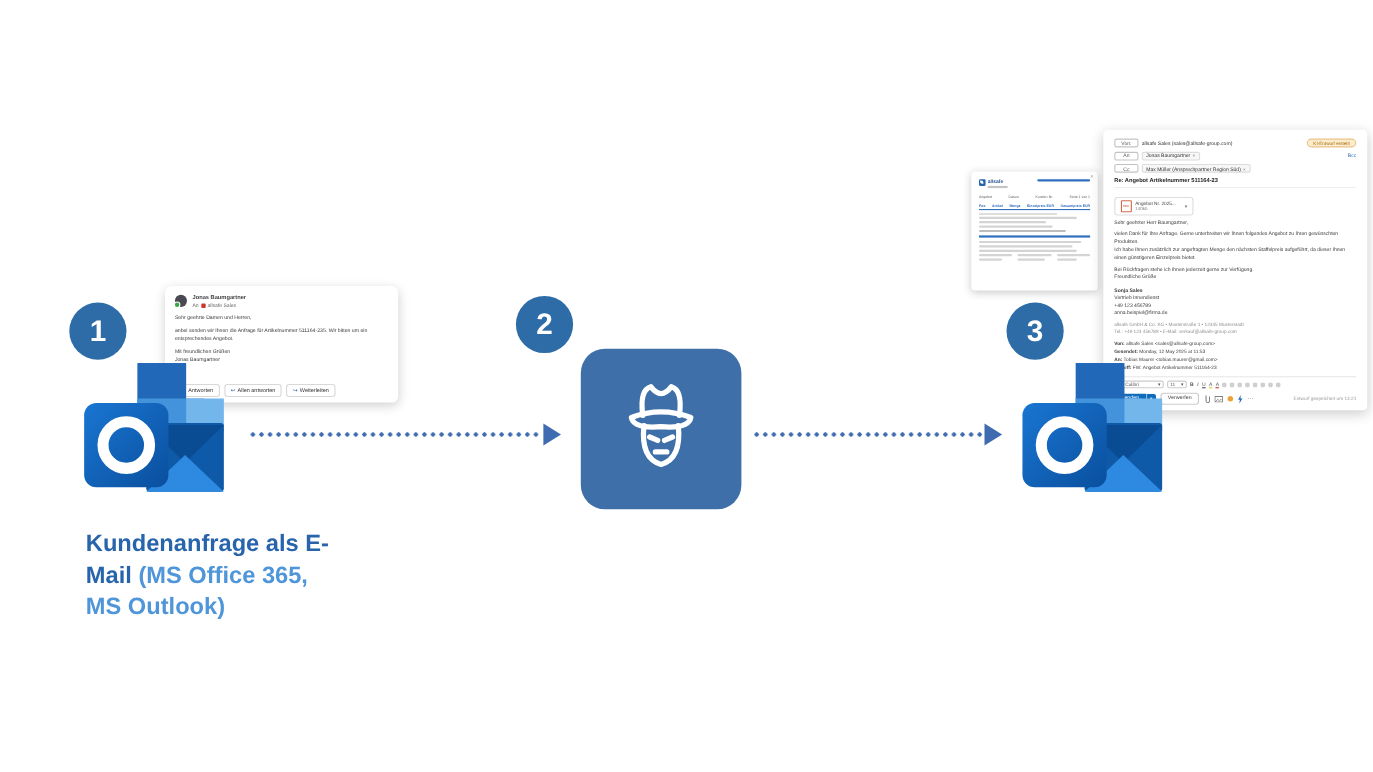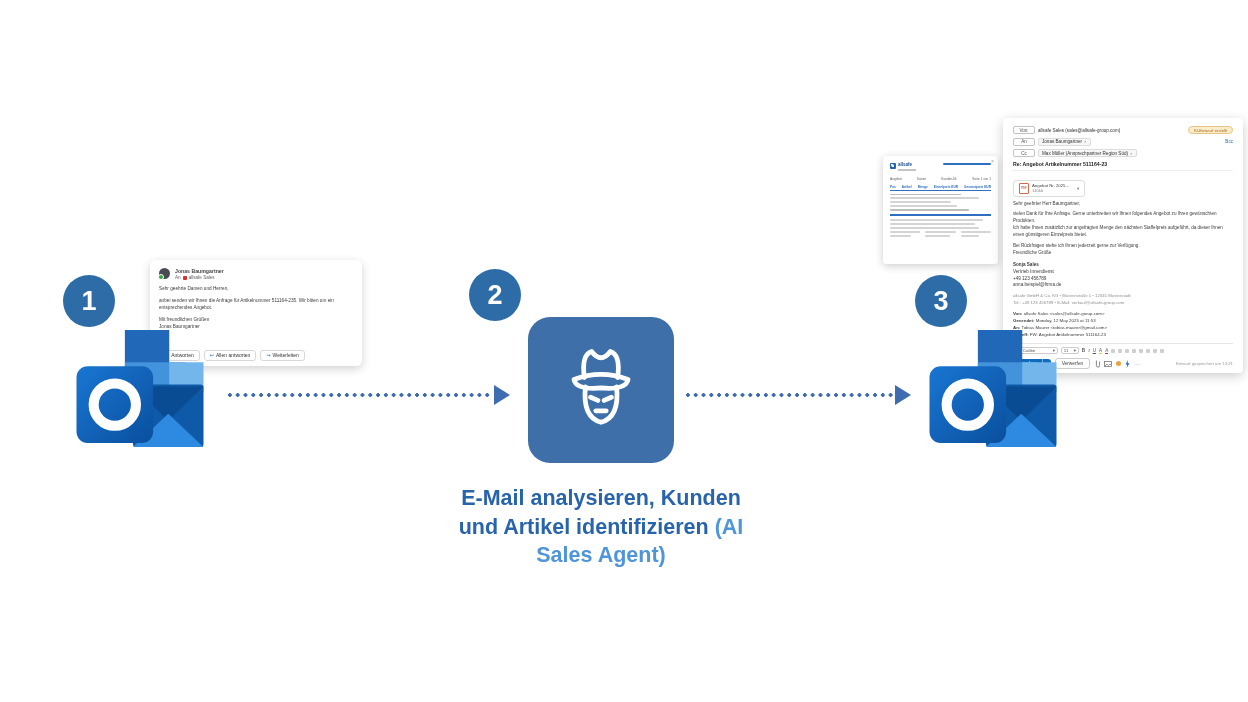--- a/index.html
+++ b/index.html
@@ -375,17 +375,17 @@
     <rect x="50" y="2" width="44" height="58" fill="#2168b8"></rect>
     <rect x="50" y="34" width="60" height="30" fill="#4393dc"></rect>
     <rect x="94" y="34" width="34" height="30" fill="#72b6ec"></rect>
     <rect x="58" y="56" width="70" height="62" rx="3" fill="#0f5aa8"></rect>
     <path d="M58 58 L93 92 L128 58 Z" fill="#0a4c93"></path>
     <path d="M58 118 L93 85 L128 118 Z" fill="#2e8ae0"></path>
     <rect x="2" y="38" width="76" height="76" rx="11" fill="url(#og3)"></rect>
     <circle cx="40" cy="76" r="21" fill="none" stroke="#ffffff" stroke-width="10"></circle>
   </svg>
 
-  <div class="caption center" style="left:445px;top:484px;width:312px;">
-    <span>E-Mail analysieren, Kunden und Artikel identifizieren </span><span class="accent">(AI Sales Agent)</span>
+  <div class="caption" style="left:78px;top:480px;width:232px;">
+    <span>Kundenanfrage als E-Mail </span><span class="accent">(MS Office 365, MS Outlook)</span>
   </div>
 
 </div>
 
 </body></html>

